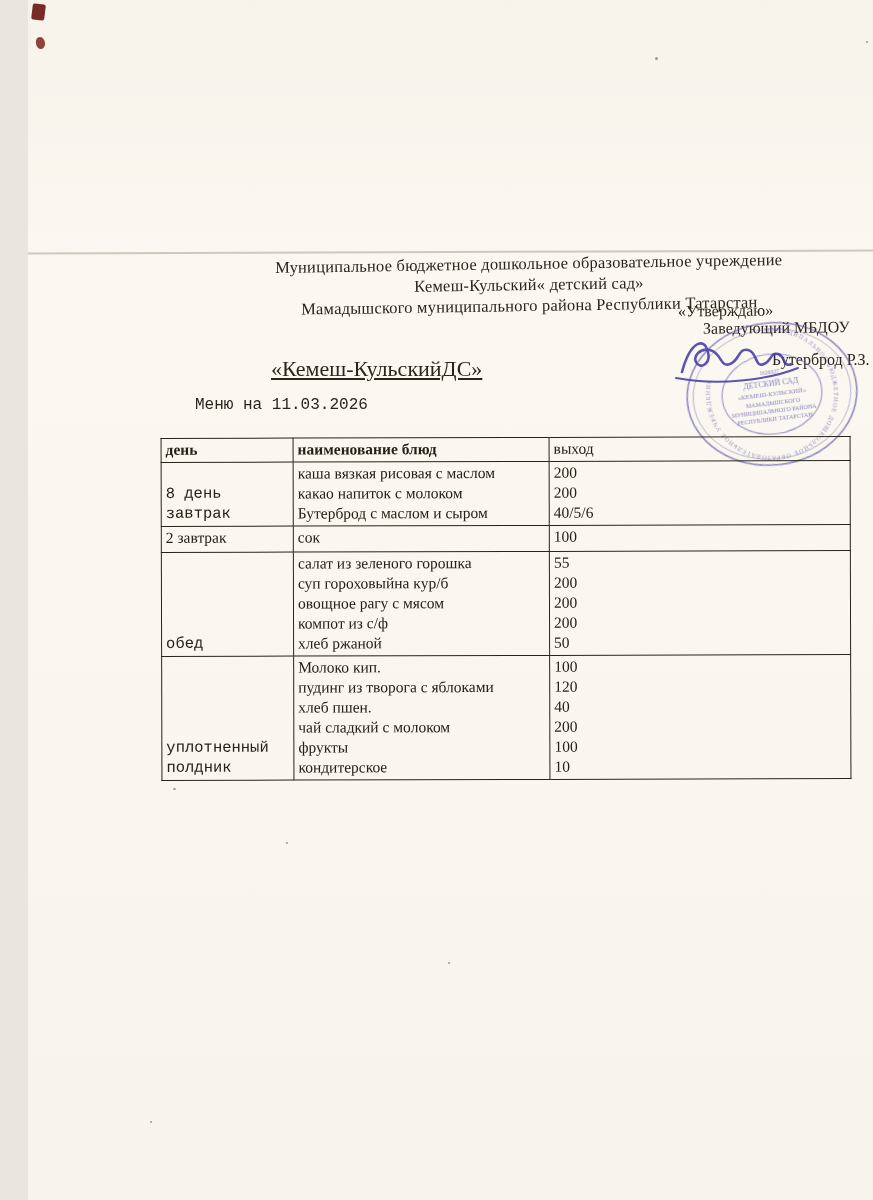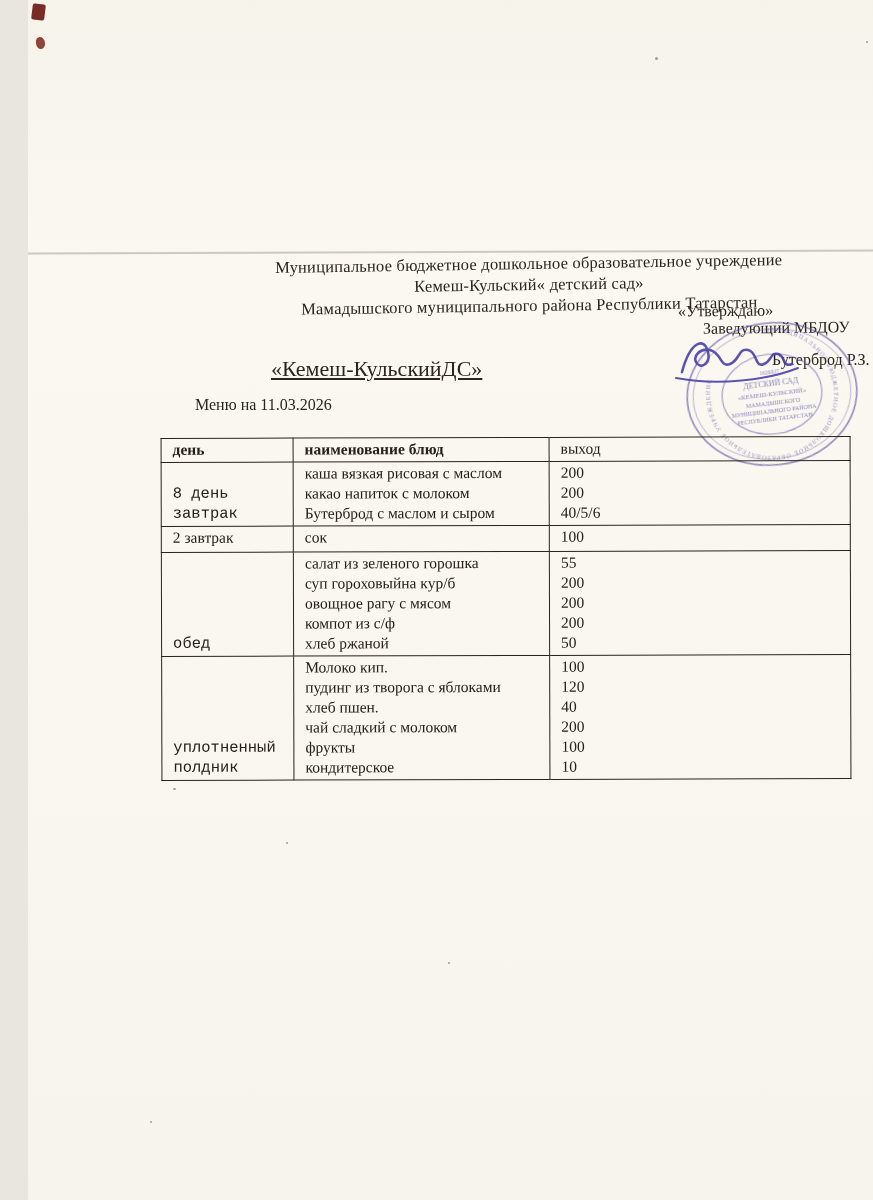--- a/index.html
+++ b/index.html
@@ -34,21 +34,21 @@
   .header-block {
     position:absolute; left:127px; top:253px; width:748px;
     text-align:center; font-size:16.5px; line-height:21px;
     transform:rotate(-0.9deg); letter-spacing:.2px; white-space:nowrap;
   }
   .txt { position:absolute; font-size:16px; white-space:nowrap; }
   .approve   { left:650px; top:302px; transform:rotate(-0.6deg); }
   .approve2  { left:675px; top:319px; transform:rotate(-0.6deg); }
   .org-short { left:243px; top:356px; font-size:22px;text-decoration:underline; }
   .director  { left:744px; top:351px; }
-  .menu-title{ left:167px; top:396px; }
+  .menu-title{ left:167px; top:396px;font-family:Liberation Mono, monospace; }
 
   .stamp {
     position:absolute; left:648px; top:316px;
     transform:rotate(-7deg);
     opacity:.82; filter:blur(0.35px);
   }
   .signature {
     position:absolute; left:640px; top:328px;
     opacity:.9;
   }
@@ -57,21 +57,21 @@
     position:absolute; left:133px; top:437px;
     border-collapse:collapse; table-layout:fixed;
     transform:rotate(-0.15deg);
     background:transparent;
   }
   .menu-table col.c1 { width:132px; }
   .menu-table col.c2 { width:256px; }
   .menu-table col.c3 { width:301px; }
   .menu-table th, .menu-table td {
     border:1.7px solid #2a241b;
-    padding:1px 5px 2px 11px;
+    padding:1px 5px 2px 4px;
     font-size:15.5px; line-height:20px;
     vertical-align:top; text-align:left;
     font-weight:400;
     white-space:pre-line;
     color:#262017;
   }
   .menu-table th.b { font-weight:700; }
   .menu-table tr.hrow  { height:23px; }
   .menu-table tr.row-0 { height:62px; }
   .menu-table tr.row-1 { height:26px; }

